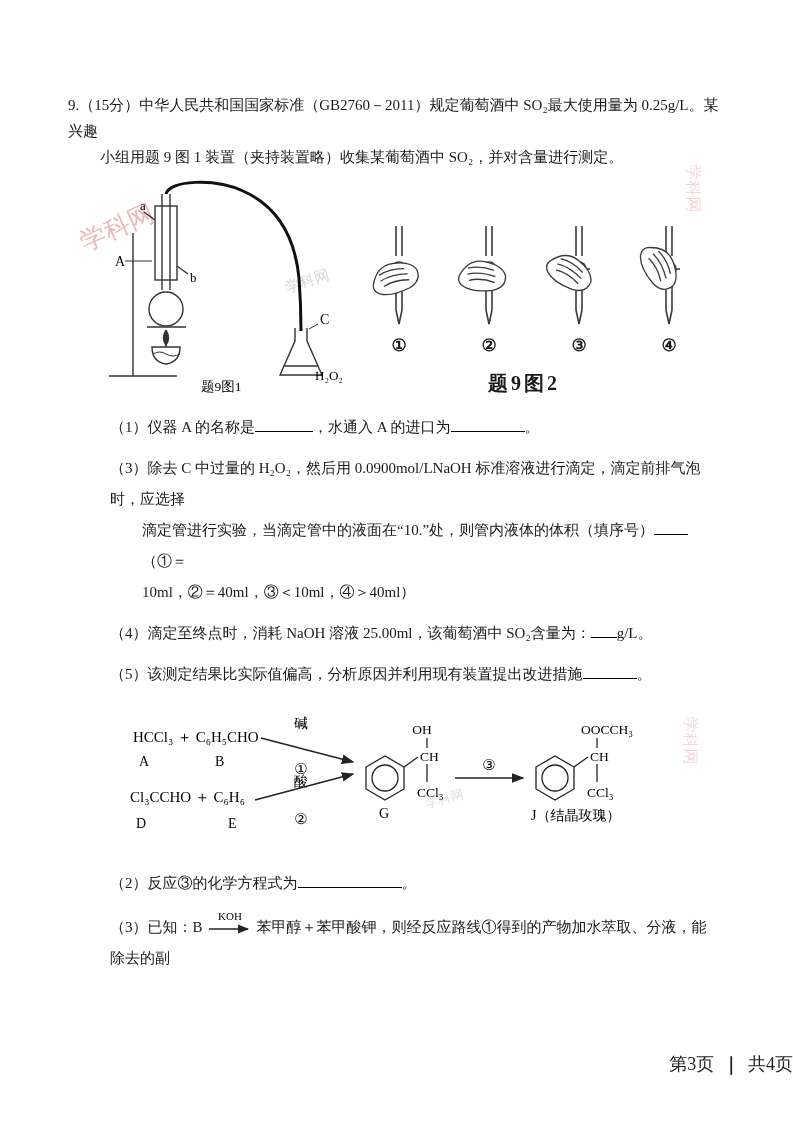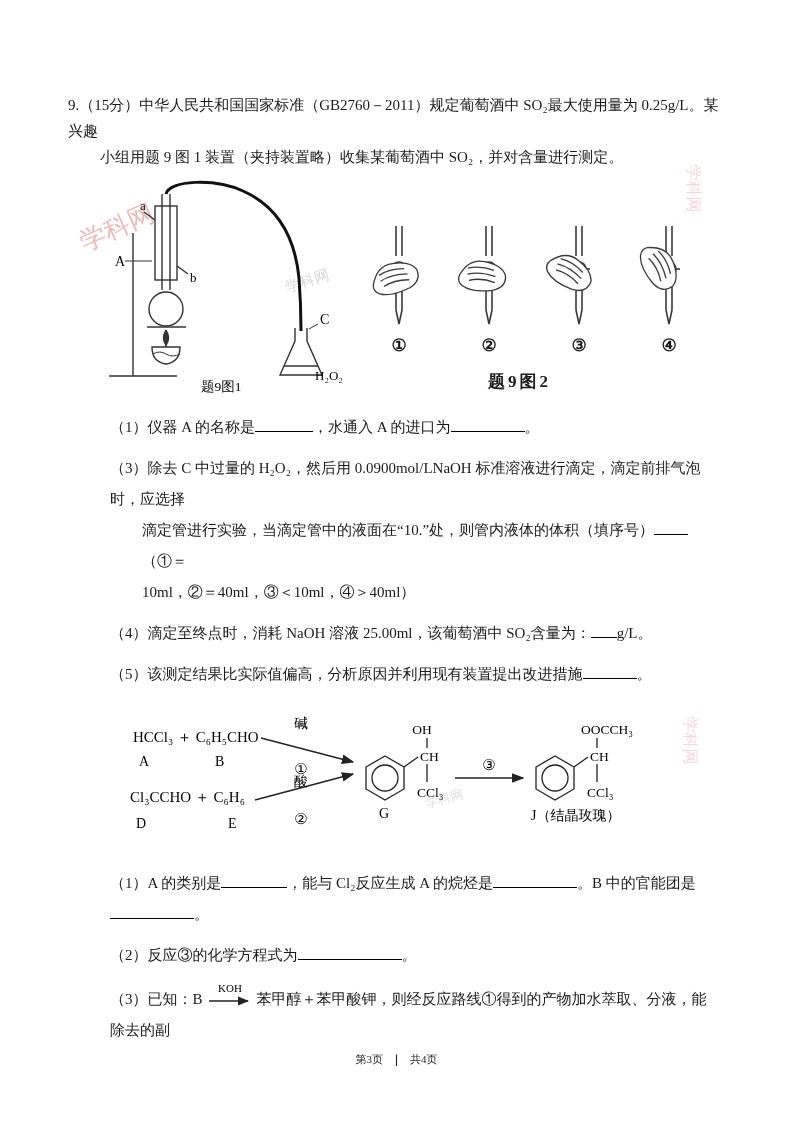--- a/index.html
+++ b/index.html
@@ -13,24 +13,24 @@
   .sub{padding-left:64px;margin:10px;}
   .sub .ln{line-height:31px;}
   .first{margin-left:-32px;}
   .q10stem{margin-top:6px;line-height:27px;}
   .blank{display:inline-block;border-bottom:1px solid #000;height:15px;vertical-align:baseline;}
   .fig-row{position:relative;height:232px;}
   .apparatus{position:absolute;left:25px;top:8px;}
   .hands{position:absolute;left:292px;top:56px;width:360px;display:flex;gap:12px;}
   .hand-unit{width:78px;text-align:center;}
   .hand-num{line-height:20px;font-size:17px;font-weight:bold;margin-top:2px;}
-  .fig2-caption{position:absolute;left:420px;top:200px;font-weight:bold;font-size:17px;letter-spacing:3px;}
+  .fig2-caption{position:absolute;left:420px;top:200px;font-weight:bold;font-size:20px;letter-spacing:3px;}
   .scheme{position:relative;height:158px;}
   .scheme svg{position:absolute;left:35px;top:0;}
-  .footer{position:absolute;left:0;top:1052px;width:793px;text-align:center;font-size:11px;color:#222;}
+  .footer{position:absolute;left:0;top:1052px;width:793px;text-align:right;font-size:18px;color:#222;}
   .footer .sep{font-weight:bold;margin:0 8px;}
   .wm{position:absolute;pointer-events:none;white-space:nowrap;}
   .wm1{left:78px;top:210px;font-size:26px;color:rgba(205,70,70,.38);transform:rotate(-24deg);}
   .wm2{left:285px;top:272px;font-size:15px;color:rgba(120,120,120,.30);transform:rotate(-18deg);}
   .wm3{left:668px;top:178px;font-size:16px;color:rgba(225,120,140,.32);transform:rotate(90deg);}
   .wm4{left:665px;top:730px;font-size:16px;color:rgba(225,120,140,.30);transform:rotate(90deg);}
   .wm5{left:425px;top:790px;font-size:13px;color:rgba(140,140,140,.28);transform:rotate(-15deg);}
   .arrow-inline{vertical-align:-7px;margin:0 3px;}
   svg text{font-family:"Liberation Serif","DejaVu Serif",serif;}
 </style>
@@ -254,25 +254,20 @@
         <line x1="494" y1="38" x2="494" y2="48"></line>
         <line x1="494" y1="64" x2="494" y2="82"></line>
       </g>
       <text x="478" y="34" font-size="13.5">OOCCH₃</text>
       <text x="487" y="61" font-size="13.5">CH</text>
       <text x="484" y="97" font-size="13.5">CCl₃</text>
       <text x="428" y="120" font-size="14">J（结晶玫瑰）</text>
     </svg>
   </div>
 
-  <div class="sub">
-    <div class="ln first">
-      <span>（1）A 的类别是</span><span class="blank" style="width:66px"></span><span>，能与 Cl₂反应生成 A 的烷烃是</span><span class="blank" style="width:84px"></span><span>。B 中的官能团是</span><span class="blank" style="width:84px"></span><span>。</span>
-    </div>
-  </div>
 
   <div class="sub">
     <div class="ln first">
       <span>（2）反应③的化学方程式为</span><span class="blank" style="width:104px"></span><span>。</span>
     </div>
   </div>
 
   <div class="sub">
     <div class="ln first">
       <span>（3）已知：B</span><svg class="arrow-inline" width="48" height="30" viewBox="0 0 48 30">

